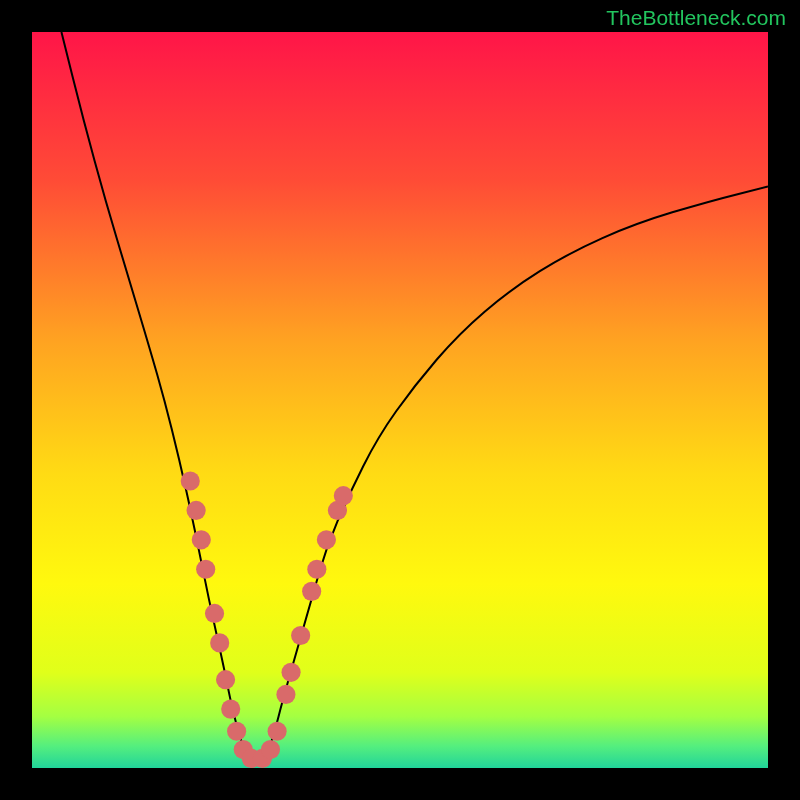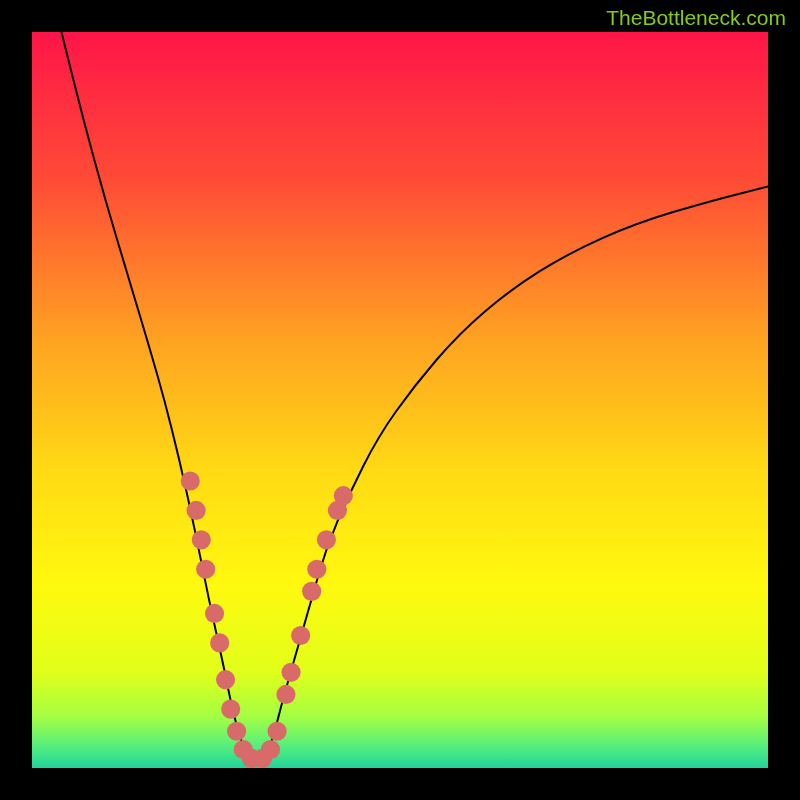--- a/index.html
+++ b/index.html
@@ -7,21 +7,21 @@
     .container {
       width: 800px;
       height: 800px;
       background: #000;
       position: relative;
     }
     .watermark {
       position: absolute;
       top: 6px;
       right: 14px;
-      color: #84cc16;
+      color: #22c55e;
       font-size: 21px;
       font-weight: 500;
       z-index: 10;
     }
     .plot-area {
       position: absolute;
       top: 32px;
       left: 32px;
       width: 736px;
       height: 736px;

